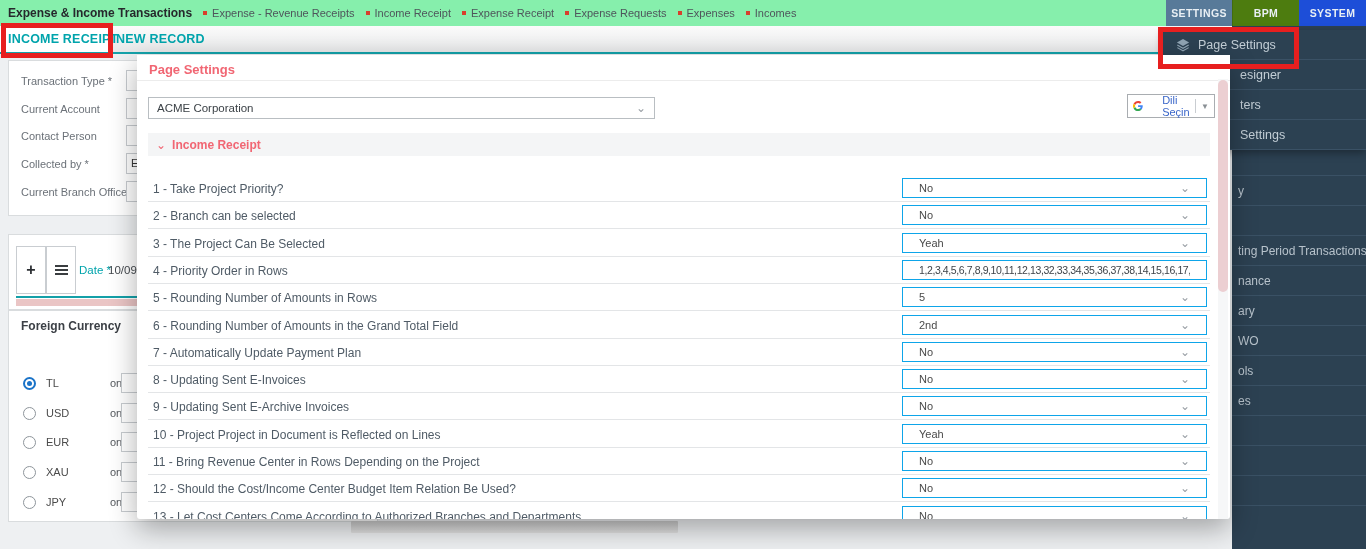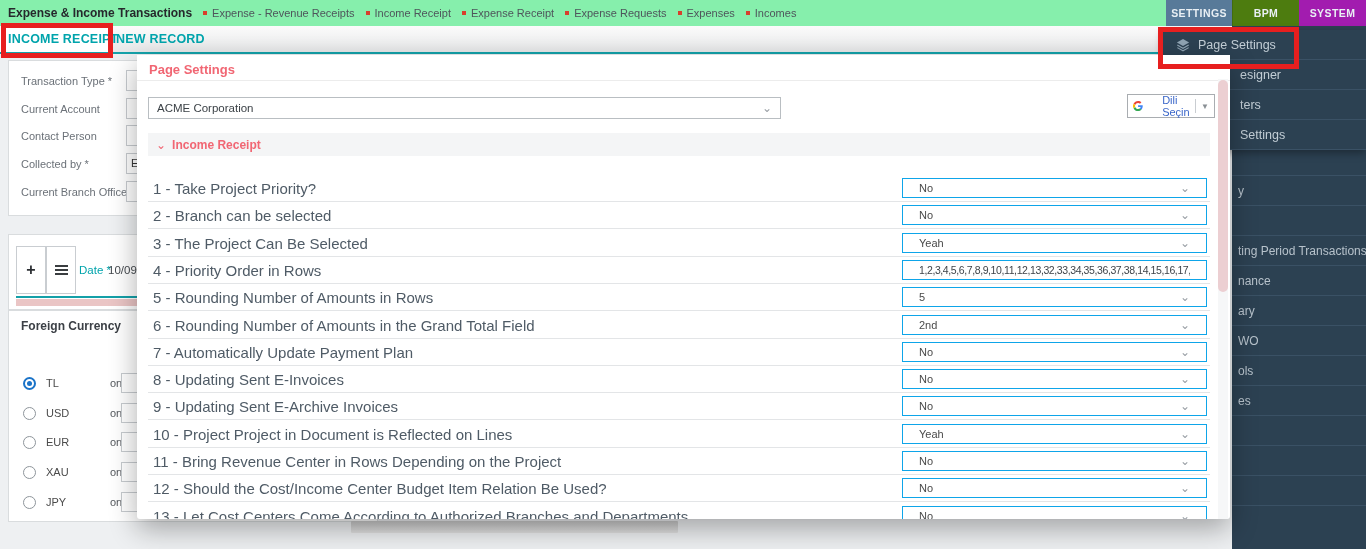--- a/index.html
+++ b/index.html
@@ -11,21 +11,21 @@
   #crumbs { position:absolute; left:8px; top:0; height:26px; display:flex; align-items:center; white-space:nowrap; }
   .crumb-title { font-size:12px; font-weight:bold; color:#26292c; }
   .crumb-item { display:flex; align-items:center; margin-left:11px; font-size:11px; color:#4e555b;justify-content:flex-end; }
   .bullet { width:4px; height:4px; background:#d8402c; margin-right:5px; flex:none; }
 
   
   .toptab { position:absolute; top:0; height:26px; display:flex; align-items:center; justify-content:center;
             font-size:10.5px; font-weight:bold; color:#e9eff4; letter-spacing:.4px; cursor:pointer; }
   #tab-settings { left:1166px; width:66px; background:#587a99; }
   #tab-bpm      { left:1232px; width:67px; background:#4d7c0f; border-left:1px solid rgba(0,0,0,.12); }
-  #tab-system   { left:1299px; width:67px; background:#a21caf; }
+  #tab-system   { left:1299px; width:67px; background:#1d4ed8; }
 
   
   #subbar { position:absolute; left:0; top:26px; width:1366px; height:28px;
             background:linear-gradient(#fbfbfb,#e7e8e9); border-bottom:2px solid #14a2aa; }
   #active-tab-bg { position:absolute; left:0; top:0; width:113px; height:26px; background:#ffffff; }
   .pagetab { position:absolute; top:0; height:26px; display:flex; align-items:center;
              font-size:12.5px; font-weight:bold; color:#00a4ac; letter-spacing:.2px; cursor:pointer; }
   #ptab-1 { left:8px; } #ptab-2 { left:116px; }
 
   
@@ -76,39 +76,39 @@
                             border-radius:50%; background:#1a73c8; }
   .ccode { font-size:11px; color:#4a4a4a; margin-left:10px; width:38px; }
   .cone  { font-size:11px; color:#55595e; margin-left:26px; }
   .cinput { position:absolute; left:98px; top:1px; width:150px; height:20px; border:1px solid #c7cbcf; background:#fff; }
 
   
   #modal { position:absolute; left:137px; top:55px; width:1093px; height:464px; background:#fff; z-index:5;
            box-shadow:0 10px 28px rgba(0,0,0,.32); border-radius:0 0 3px 3px; overflow:hidden; }
   #m-title { position:absolute; left:12px; top:7px; font-size:13px; font-weight:bold; color:#f16673; }
   #m-divider { position:absolute; left:0; top:25px; width:1093px; height:1px; background:#ececec; }
-  #m-company { position:absolute; left:11px; top:42px; width:633px; height:22px; border:1px solid #b9bec2;
+  #m-company { position:absolute; left:11px; top:42px; width:507px; height:22px; border:1px solid #b9bec2;
                display:flex; align-items:center; font-size:11.5px; color:#3c4247; padding:0 8px; cursor:pointer; }
   #m-company .chev { margin-left:auto; }
   .chev { font-size:12px; color:#9aa0a6; line-height:10px; }
 
   #g-translate { position:absolute; left:990px; top:39px; width:88px; height:24px; border:1px solid #a9adb1;
                  display:flex; align-items:center; padding:0 5px; background:#fff; cursor:pointer; }
   #gt-label { font-size:11px; color:#3a66c9; margin-left:19px; }
   #gt-sep { width:1px; height:14px; background:#c9cdd1; margin:0 5px 0 auto; }
   #gt-arrow { font-size:8px; color:#8a9095; }
 
   #m-section { position:absolute; left:11px; top:78px; width:1062px; height:23px; background:#f4f5f6;
                display:flex; align-items:center; padding-left:8px; cursor:pointer; }
   #m-section .schev { color:#f16673; font-size:12px; margin-right:6px; line-height:8px; }
   #m-section .stitle { color:#f16673; font-size:12px; font-weight:bold; }
 
   .prow { position:absolute; left:11px; width:1062px; height:27px; border-bottom:1px solid #e3e5e7; }
   .plabel { position:absolute; left:5px; top:0; height:27px; display:flex; align-items:center;
-            font-size:15px; color:#4f5b66; white-space:nowrap; }
+            font-size:12px; color:#4f5b66; white-space:nowrap; }
   .pselect { position:absolute; left:754px; top:3px; width:305px; height:20px; border:1px solid #0ea5e9;
              background:#fff; display:flex; align-items:center; padding:0 16px; cursor:pointer; }
   .pselect .pval { font-size:11px; color:#4a4a4a; white-space:nowrap; overflow:hidden; }
   .pselect .chev { margin-left:auto; flex:none; }
   .pselect.pinput .pval { font-size:10.5px; letter-spacing:-.4px; color:#3f4449; }
 
   #m-scroll { position:absolute; right:2px; top:24px; bottom:0; width:10px; background:#f6f7f8; }
   #m-thumb { position:absolute; left:0; top:1px; width:10px; height:212px; background:#eccfd2; border-radius:5px; }
 
   

